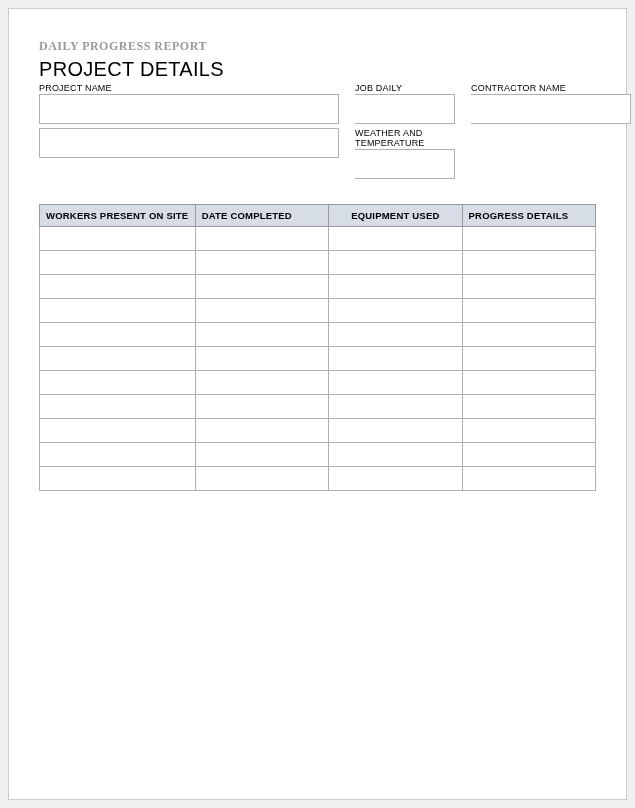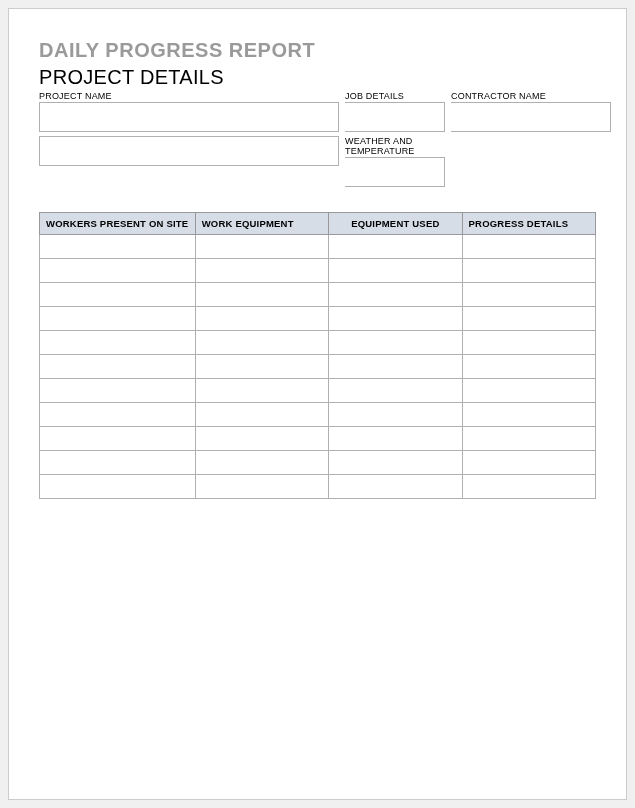--- a/index.html
+++ b/index.html
@@ -10,38 +10,39 @@
   }
   .page {
     width: 619px;
     height: 792px;
     background: #fff;
     margin: 0 auto;
     border: 1px solid #ccc;
     padding: 30px 30px 20px 30px;
   }
   .title {
-    font-size: 20px;
+    font-size: 12px;
     font-weight: bold;
     color: #9a9a9a;
     letter-spacing: 0.5px;
     margin-bottom: 4px;
+    font-family: Liberation Serif, serif;
   }
   .section-heading {
     font-size: 20px;
     font-weight: normal;
     color: #000;
     margin-top: 2px;
     margin-bottom: 2px;
     letter-spacing: 0.3px;
   }
   .details-grid {
     display: grid;
     grid-template-columns: 300px 100px 160px;
-    gap: 6px;
+    gap: 16px;
     margin-bottom: 0;
   }
   .details-cell {
     display: flex;
     flex-direction: column;
   }
   .field-label {
     font-size: 9px;
     font-weight: normal;
     color: #000;
@@ -116,21 +117,21 @@
   <div class="title">DAILY PROGRESS REPORT</div>
 
   <div class="section-heading">PROJECT DETAILS</div>
 
   <div class="details-grid">
     <div class="details-cell">
       <div class="field-label">PROJECT NAME</div>
       <input class="field-input" value="" style="">
     </div>
     <div class="details-cell">
-      <div class="field-label">JOB DETAILS</div>
+      <div class="field-label">JOB DAILY</div>
       <input class="field-input" value="" style="">
     </div>
     <div class="details-cell">
       <div class="field-label">CONTRACTOR NAME</div>
       <input class="field-input" value="" style="">
     </div>
   </div>
 
   <div class="details-grid row2">
     <div class="details-cell">
@@ -140,21 +141,21 @@
       <div class="field-label">WEATHER AND TEMPERATURE</div>
       <input class="field-input" value="" style="">
     </div>
   </div>
 
 
   <table class="workers">
     <thead>
       <tr>
         <th>WORKERS PRESENT ON SITE</th>
-        <th>WORK EQUIPMENT</th>
+        <th>DATE COMPLETED</th>
         <th>EQUIPMENT USED</th>
         <th>PROGRESS DETAILS</th>
       </tr>
     </thead>
     <tbody id="workers-body">
     <tr>
           <td><input class="cell-input" style=""></td>
           <td><input class="cell-input" style=""></td>
           <td><input class="cell-input" style=""></td>
           <td><input class="cell-input" style=""></td>

